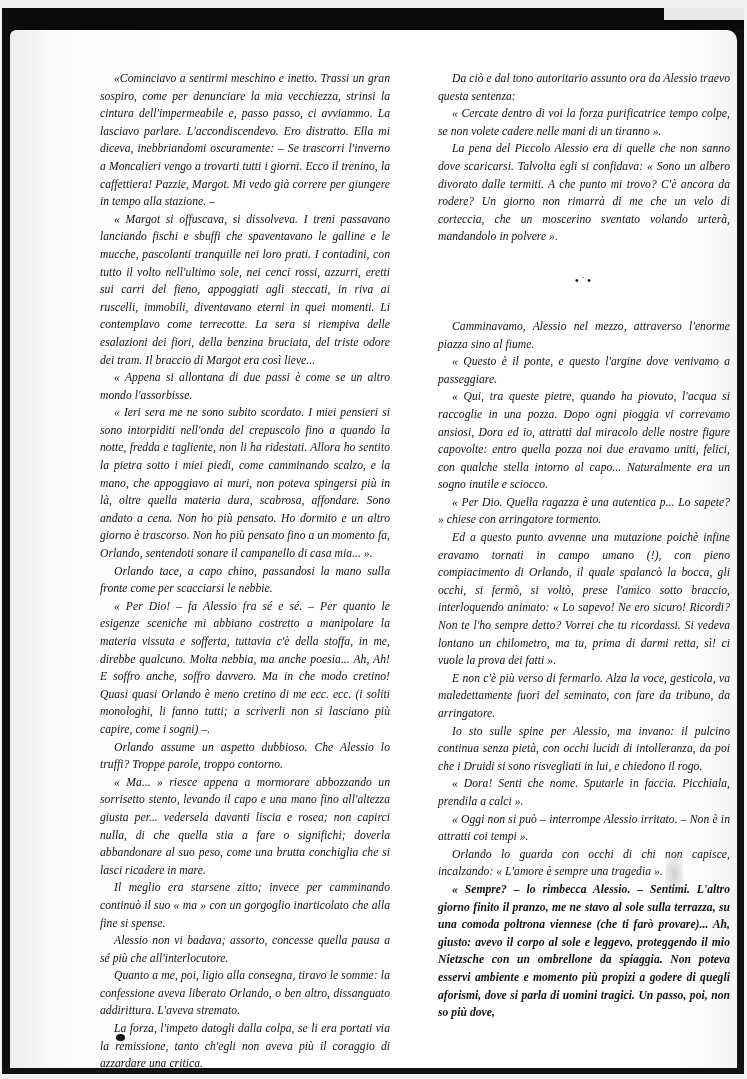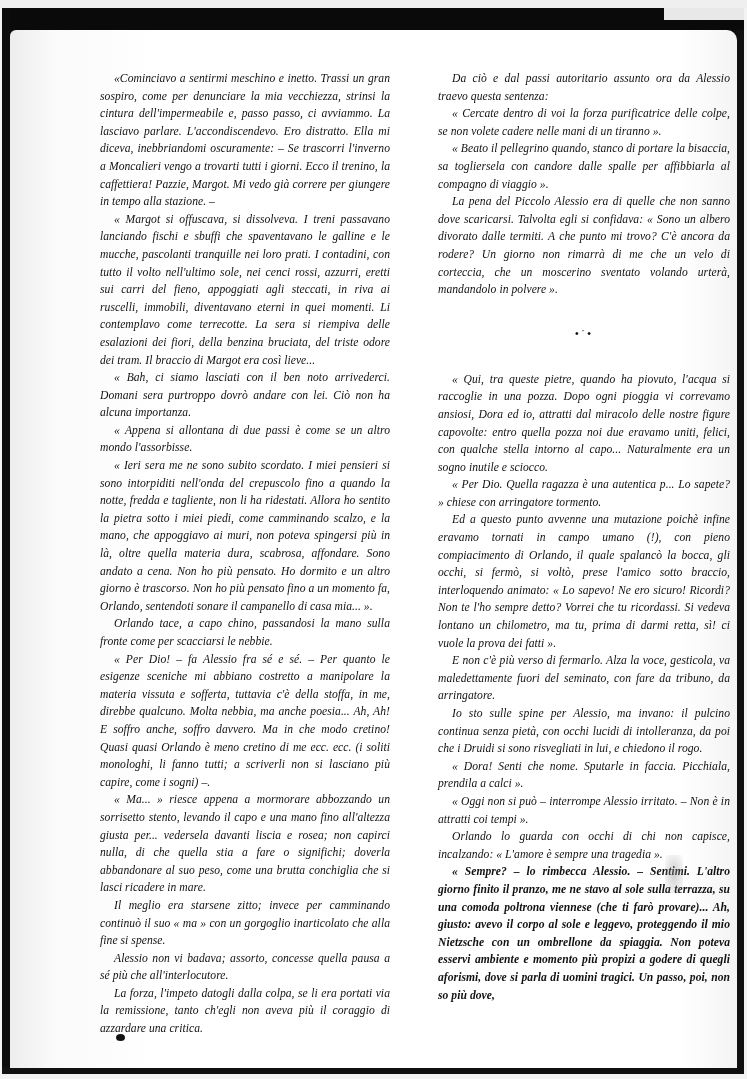--- a/index.html
+++ b/index.html
@@ -71,37 +71,39 @@
     <div class="top-band-right"></div>
   </div>
   <div class="left-edge"></div>
   <div class="right-edge"></div>
   <div class="bottom-band"></div>
 
   <div class="page">
     <div class="col col-left">
       <p>«Cominciavo a sentirmi meschino e inetto. Trassi un gran sospiro, come per denunciare la mia vecchiezza, strinsi la cintura dell'impermeabile e, passo passo, ci avviammo. La lasciavo parlare. L'accondiscendevo. Ero distratto. Ella mi diceva, inebbriandomi oscuramente: – Se trascorri l'inverno a Moncalieri vengo a trovarti tutti i giorni. Ecco il trenino, la caffettiera! Pazzie, Margot. Mi vedo già correre per giungere in tempo alla stazione. –</p>
       <p>« Margot si offuscava, si dissolveva. I treni passavano lanciando fischi e sbuffi che spaventavano le galline e le mucche, pascolanti tranquille nei loro prati. I contadini, con tutto il volto nell'ultimo sole, nei cenci rossi, azzurri, eretti sui carri del fieno, appoggiati agli steccati, in riva ai ruscelli, immobili, diventavano eterni in quei momenti. Li contemplavo come terrecotte. La sera si riempiva delle esalazioni dei fiori, della benzina bruciata, del triste odore dei tram. Il braccio di Margot era così lieve...</p>
-      <p>« Bah, ci siamo lasciati con il ben noto arrivederci. Domani sera purtroppo dovrò andare con lei. Ciò non ha alcuna importanza.</p>
       <p>« Appena si allontana di due passi è come se un altro mondo l'assorbisse.</p>
       <p>« Ieri sera me ne sono subito scordato. I miei pensieri si sono intorpiditi nell'onda del crepuscolo fino a quando la notte, fredda e tagliente, non li ha ridestati. Allora ho sentito la pietra sotto i miei piedi, come camminando scalzo, e la mano, che appoggiavo ai muri, non poteva spingersi più in là, oltre quella materia dura, scabrosa, affondare. Sono andato a cena. Non ho più pensato. Ho dormito e un altro giorno è trascorso. Non ho più pensato fino a un momento fa, Orlando, sentendoti sonare il campanello di casa mia... ».</p>
       <p>Orlando tace, a capo chino, passandosi la mano sulla fronte come per scacciarsi le nebbie.</p>
       <p>« Per Dio! – fa Alessio fra sé e sé. – Per quanto le esigenze sceniche mi abbiano costretto a manipolare la materia vissuta e sofferta, tuttavia c'è della stoffa, in me, direbbe qualcuno. Molta nebbia, ma anche poesia... Ah, Ah! E soffro anche, soffro davvero. Ma in che modo cretino! Quasi quasi Orlando è meno cretino di me ecc. ecc. (i soliti monologhi, li fanno tutti; a scriverli non si lasciano più capire, come i sogni) –.</p>
+      <p>Orlando assume un aspetto dubbioso. Che Alessio lo truffi? Troppe parole, troppo contorno.</p>
       <p>« Ma... » riesce appena a mormorare abbozzando un sorrisetto stento, levando il capo e una mano fino all'altezza giusta per... vedersela davanti liscia e rosea; non capirci nulla, di che quella stia a fare o significhi; doverla abbandonare al suo peso, come una brutta conchiglia che si lasci ricadere in mare.</p>
       <p>Il meglio era starsene zitto; invece per camminando continuò il suo « ma » con un gorgoglio inarticolato che alla fine si spense.</p>
       <p>Alessio non vi badava; assorto, concesse quella pausa a sé più che all'interlocutore.</p>
+      <p>Quanto a me, poi, ligio alla consegna, tiravo le somme: la confessione aveva liberato Orlando, o ben altro, dissanguato addirittura. L'aveva stremato.</p>
       <p>La forza, l'impeto datogli dalla colpa, se li era portati via la remissione, tanto ch'egli non aveva più il coraggio di azzardare una critica.</p>
     </div>
 
     <div class="col col-right">
-      <p>Da ciò e dal passi autoritario assunto ora da Alessio traevo questa sentenza:</p>
-      <p>« Cercate dentro di voi la forza purificatrice delle colpe, se non volete cadere nelle mani di un tiranno ».</p>
-      <p>« Beato il pellegrino quando, stanco di portare la bisaccia, sa togliersela con candore dalle spalle per affibbiarla al compagno di viaggio ».</p>
+      <p>Da ciò e dal tono autoritario assunto ora da Alessio traevo questa sentenza:</p>
+      <p>« Cercate dentro di voi la forza purificatrice tempo colpe, se non volete cadere nelle mani di un tiranno ».</p>
       <p>La pena del Piccolo Alessio era di quelle che non sanno dove scaricarsi. Talvolta egli si confidava: « Sono un albero divorato dalle termiti. A che punto mi trovo? C'è ancora da rodere? Un giorno non rimarrà di me che un velo di corteccia, che un moscerino sventato volando urterà, mandandolo in polvere ».</p>
       <p class="ornament">•˙•</p>
+      <p>Camminavamo, Alessio nel mezzo, attraverso l'enorme piazza sino al fiume.</p>
+      <p>« Questo è il ponte, e questo l'argine dove venivamo a passeggiare.</p>
       <p>« Qui, tra queste pietre, quando ha piovuto, l'acqua si raccoglie in una pozza. Dopo ogni pioggia vi correvamo ansiosi, Dora ed io, attratti dal miracolo delle nostre figure capovolte: entro quella pozza noi due eravamo uniti, felici, con qualche stella intorno al capo... Naturalmente era un sogno inutile e sciocco.</p>
       <p>« Per Dio. Quella ragazza è una autentica p... Lo sapete? » chiese con arringatore tormento.</p>
       <p>Ed a questo punto avvenne una mutazione poichè infine eravamo tornati in campo umano (!), con pieno compiacimento di Orlando, il quale spalancò la bocca, gli occhi, si fermò, si voltò, prese l'amico sotto braccio, interloquendo animato: « Lo sapevo! Ne ero sicuro! Ricordi? Non te l'ho sempre detto? Vorrei che tu ricordassi. Si vedeva lontano un chilometro, ma tu, prima di darmi retta, sì! ci vuole la prova dei fatti ».</p>
       <p>E non c'è più verso di fermarlo. Alza la voce, gesticola, va maledettamente fuori del seminato, con fare da tribuno, da arringatore.</p>
       <p>Io sto sulle spine per Alessio, ma invano: il pulcino continua senza pietà, con occhi lucidi di intolleranza, da poi che i Druidi si sono risvegliati in lui, e chiedono il rogo.</p>
       <p>« Dora! Senti che nome. Sputarle in faccia. Picchiala, prendila a calci ».</p>
       <p>« Oggi non si può – interrompe Alessio irritato. – Non è in attratti coi tempi ».</p>
       <p>Orlando lo guarda con occhi di chi non capisce, incalzando: « L'amore è sempre una tragedia ».</p>
       <p class="bold">« Sempre? – lo rimbecca Alessio. – Sentimi. L'altro giorno finito il pranzo, me ne stavo al sole sulla terrazza, su una comoda poltrona viennese (che ti farò provare)... Ah, giusto: avevo il corpo al sole e leggevo, proteggendo il mio Nietzsche con un ombrellone da spiaggia. Non poteva esservi ambiente e momento più propizi a godere di quegli aforismi, dove si parla di uomini tragici. Un passo, poi, non so più dove,</p>
     </div>

